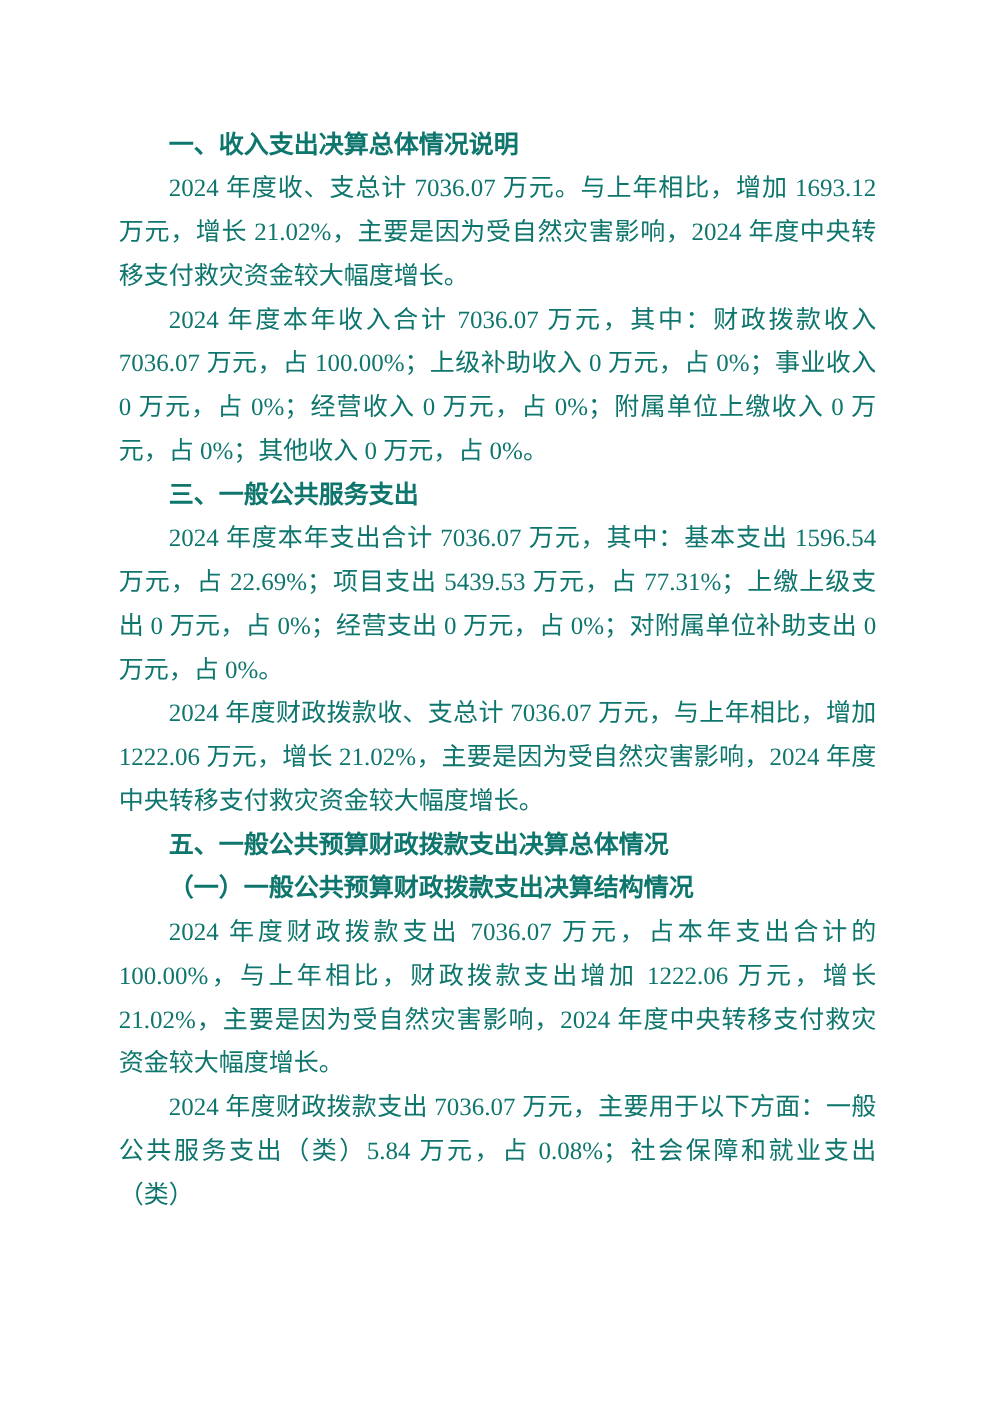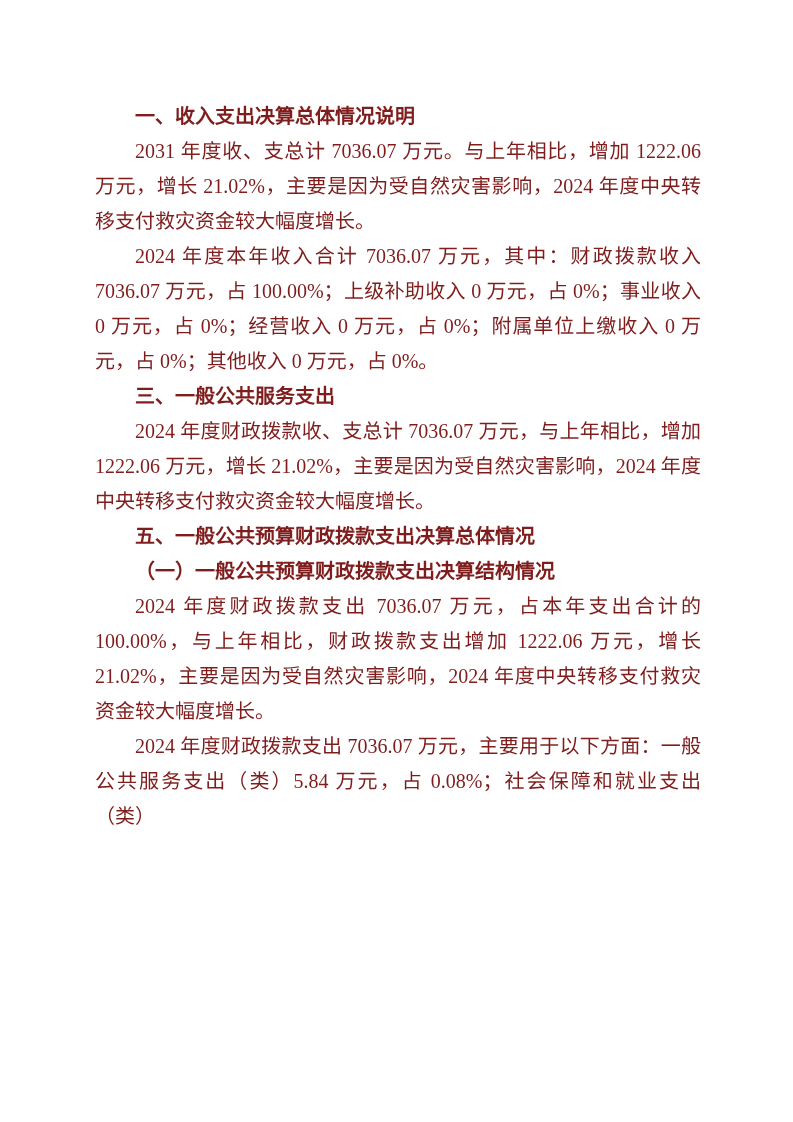--- a/index.html
+++ b/index.html
@@ -19,21 +19,21 @@
     position: absolute;
     left: 95px;
     top: 99px;
     width: 606px;
   }
   .doc-p, .doc-h1, .doc-h2 {
     margin: 0;
     padding: 0;
     font-size: 20px;
     line-height: 35px;
-    color: #7f1d1d;
+    color: #0f766e;
     text-indent: 2em;
   }
   .doc-p {
     font-family: "Liberation Serif", "DejaVu Serif", serif;
     text-align: justify;
     text-justify: inter-character;
   }
   .doc-h1, .doc-h2 {
     font-family: "Liberation Sans", "DejaVu Sans", sans-serif;
     font-weight: 700;
@@ -41,27 +41,28 @@
   }
 </style>
 </head>
 <body>
 
 <div class="page">
   <div class="content">
 
     <h3 class="doc-h1">一、收入支出决算总体情况说明</h3>
 
-    <p class="doc-p">2031 年度收、支总计 7036.07 万元。与上年相比，增加 1222.06 万元，增长 21.02%，主要是因为受自然灾害影响，2024 年度中央转移支付救灾资金较大幅度增长。</p>
+    <p class="doc-p">2024 年度收、支总计 7036.07 万元。与上年相比，增加 1693.12 万元，增长 21.02%，主要是因为受自然灾害影响，2024 年度中央转移支付救灾资金较大幅度增长。</p>
 
 
     <p class="doc-p">2024 年度本年收入合计 7036.07 万元，其中：财政拨款收入 7036.07 万元，占 100.00%；上级补助收入 0 万元，占 0%；事业收入 0 万元，占 0%；经营收入 0 万元，占 0%；附属单位上缴收入 0 万元，占 0%；其他收入 0 万元，占 0%。</p>
 
     <h3 class="doc-h1">三、一般公共服务支出</h3>
 
+    <p class="doc-p">2024 年度本年支出合计 7036.07 万元，其中：基本支出 1596.54 万元，占 22.69%；项目支出 5439.53 万元，占 77.31%；上缴上级支出 0 万元，占 0%；经营支出 0 万元，占 0%；对附属单位补助支出 0 万元，占 0%。</p>
 
 
     <p class="doc-p">2024 年度财政拨款收、支总计 7036.07 万元，与上年相比，增加 1222.06 万元，增长 21.02%，主要是因为受自然灾害影响，2024 年度中央转移支付救灾资金较大幅度增长。</p>
 
     <h3 class="doc-h1">五、一般公共预算财政拨款支出决算总体情况</h3>
 
     <h4 class="doc-h2">（一）一般公共预算财政拨款支出决算结构情况</h4>
 
     <p class="doc-p">2024 年度财政拨款支出 7036.07 万元，占本年支出合计的 100.00%，与上年相比，财政拨款支出增加 1222.06 万元，增长 21.02%，主要是因为受自然灾害影响，2024 年度中央转移支付救灾资金较大幅度增长。</p>
 

